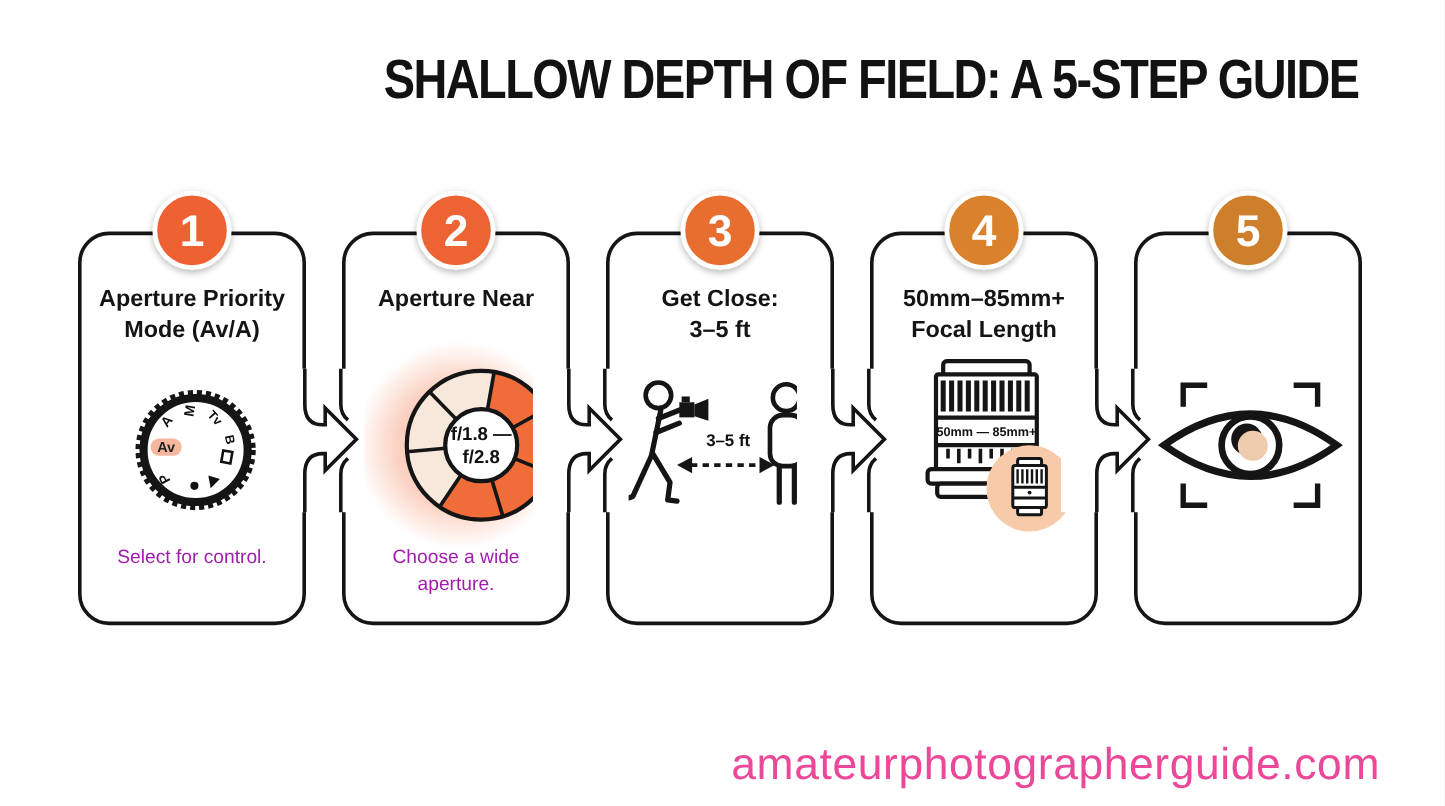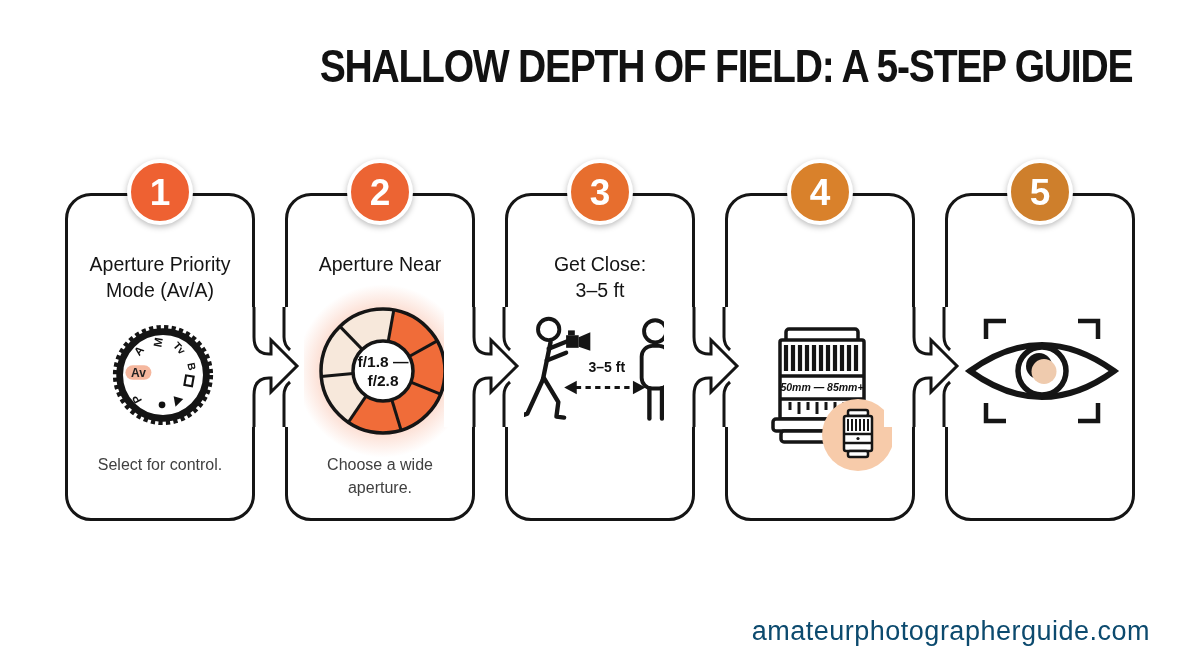--- a/index.html
+++ b/index.html
@@ -7,29 +7,29 @@
           font-family:"Liberation Sans",sans-serif;overflow:hidden;color:#151515;}
   .main-title{position:absolute;top:39px;left:0;width:100%;text-align:right;}
   .main-title span{display:inline-block;font-size:46px;font-weight:700;letter-spacing:-1.5px;
           transform:scaleX(.85);transform-origin:center;white-space:nowrap;color:#121212;}
   .card{position:absolute;top:193px;width:190px;height:328px;background:#fff;
         border:3px solid #151515;border-radius:26px;box-sizing:border-box;}
   .badge{position:absolute;left:50%;top:-37px;transform:translateX(-50%);
          width:58px;height:58px;border-radius:50%;border:4px solid #ffffff;
          box-shadow:0 2px 6px rgba(0,0,0,.28);display:flex;align-items:center;justify-content:center;}
   .badge span{color:#fff;font-size:37px;font-weight:700;line-height:1;}
-  .card-title{margin-top:56px;text-align:center;font-size:19.5px;font-weight:400;
+  .card-title{margin-top:41px;text-align:center;font-size:19.5px;font-weight:700;
               line-height:1.32;white-space:pre-line;color:#141414;}
   .card-desc{position:absolute;top:258px;left:0;width:100%;text-align:center;
-             font-size:16px;line-height:1.42;white-space:pre-line;color:#404040;}
+             font-size:16px;line-height:1.42;white-space:pre-line;color:#a21caf;}
   .icon-wrap{position:absolute;}
   .glow{position:absolute;width:180px;height:180px;border-radius:50%;
         background:radial-gradient(circle, rgba(242,108,57,.50) 0%, rgba(242,108,57,.30) 42%, rgba(242,108,57,0) 68%);}
   .junction{position:absolute;width:80px;height:120px;pointer-events:none;}
-  .watermark{position:absolute;top:616px;right:54px;font-size:27px;color:#0c4a6e;letter-spacing:.5px;}
+  .watermark{position:absolute;top:616px;right:54px;font-size:37px;color:#ec4899;letter-spacing:.5px;}
   svg text{font-family:"Liberation Sans",sans-serif;}
 </style>
 </head>
 <body>
 
 <div class="canvas">
 
   <div class="main-title">
     <span>SHALLOW DEPTH OF FIELD: A 5-STEP GUIDE</span>
   </div>
@@ -58,21 +58,21 @@
     </div>
     <div class="card-desc">Select for control.</div>
   </div>
 
   <div class="card" style="left:285px;">
     <div class="badge" style="background: rgb(236, 100, 51);">
       <span>2</span>
     </div>
     <div class="card-title">Aperture Near</div>
     <div class="glow" style="left:5px;top:85px;"></div>
-    <div class="icon-wrap" style="left:20px;top:100px;">
+    <div class="icon-wrap" style="left:38px;top:100px;">
       <svg width="150" height="150" viewBox="0 0 150 150">
         <circle cx="75" cy="75" r="46" fill="none" stroke="#F7E8DB" stroke-width="32"></circle>
         <path d="M83,29.7 A46,46 0 1 1 49.3,113.1" fill="none" stroke="#F06C39" stroke-width="32"></path>
         <g stroke="#151515" stroke-width="3">
           <line x1="80.2" y1="45.5" x2="85.8" y2="13.9"></line>
           <line x1="101.2" y1="60.5" x2="129.2" y2="44.9"></line>
           <line x1="102.8" y1="86.2" x2="132.5" y2="98.2"></line>
           <line x1="83.8" y1="103.7" x2="93.1" y2="134.3"></line>
           <line x1="58.2" y1="99.9" x2="40.3" y2="126.4"></line>
           <line x1="45.1" y1="77.6" x2="13.2" y2="80.4"></line>
@@ -118,21 +118,23 @@
         <polygon points="58,80 71,73 71,87" fill="#151515"></polygon>
         <polygon points="142,80 129,73 129,87" fill="#151515"></polygon>
       </svg>
     </div>
   </div>
 
   <div class="card" style="left:725px;">
     <div class="badge" style="background: rgb(217, 129, 43);">
       <span>4</span>
     </div>
-    <div class="icon-wrap" style="left:24px;top:127px;font-style:italic;">
+    <div class="card-title">50mm–85mm+
+Focal Length</div>
+    <div class="icon-wrap" style="left:24px;top:99px;">
       <svg width="140" height="150" viewBox="0 0 140 150">
         <rect x="34" y="6" width="72" height="13" rx="3" fill="#fff" stroke="#151515" stroke-width="3.5"></rect>
         <rect x="28" y="17" width="84" height="79" rx="2" fill="#fff" stroke="#151515" stroke-width="3.5"></rect>
         <g stroke="#151515" stroke-width="4.2">
           <line x1="34" y1="22" x2="34" y2="48"></line>
             <line x1="41" y1="22" x2="41" y2="48"></line>
           <line x1="48" y1="22" x2="48" y2="48"></line>
             <line x1="55" y1="22" x2="55" y2="48"></line>
           <line x1="62" y1="22" x2="62" y2="48"></line>
             <line x1="69" y1="22" x2="69" y2="48"></line>

